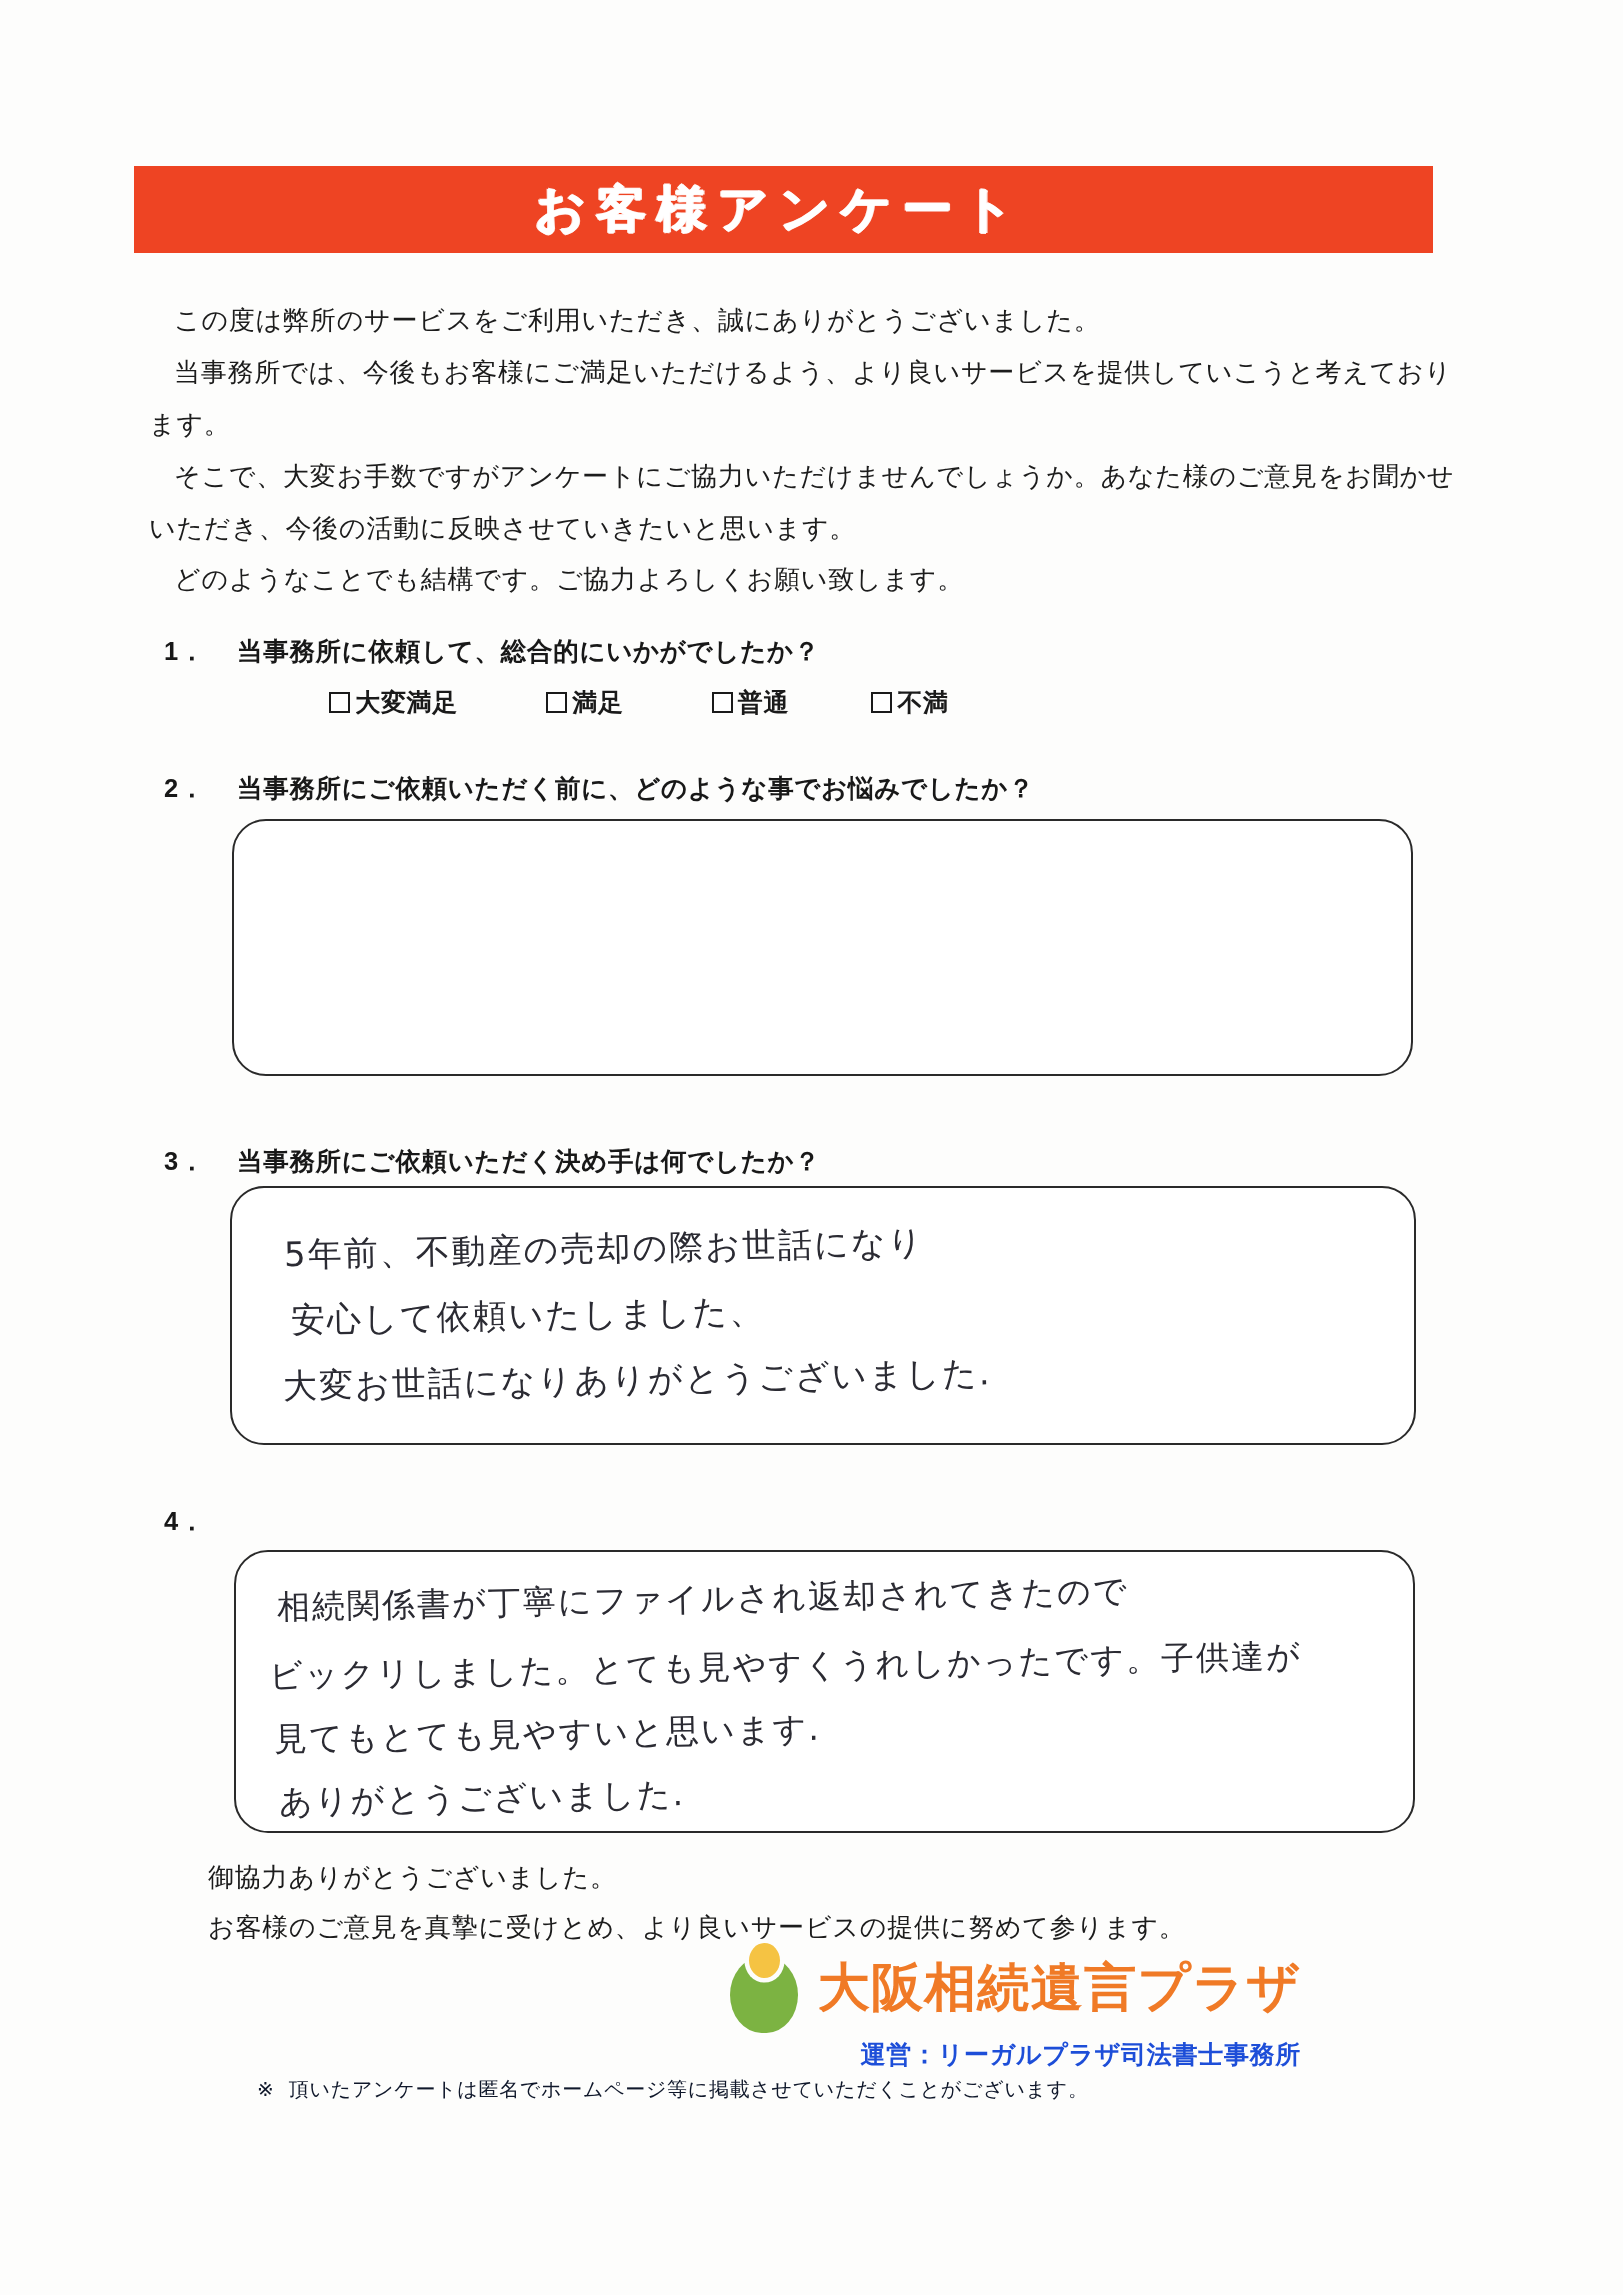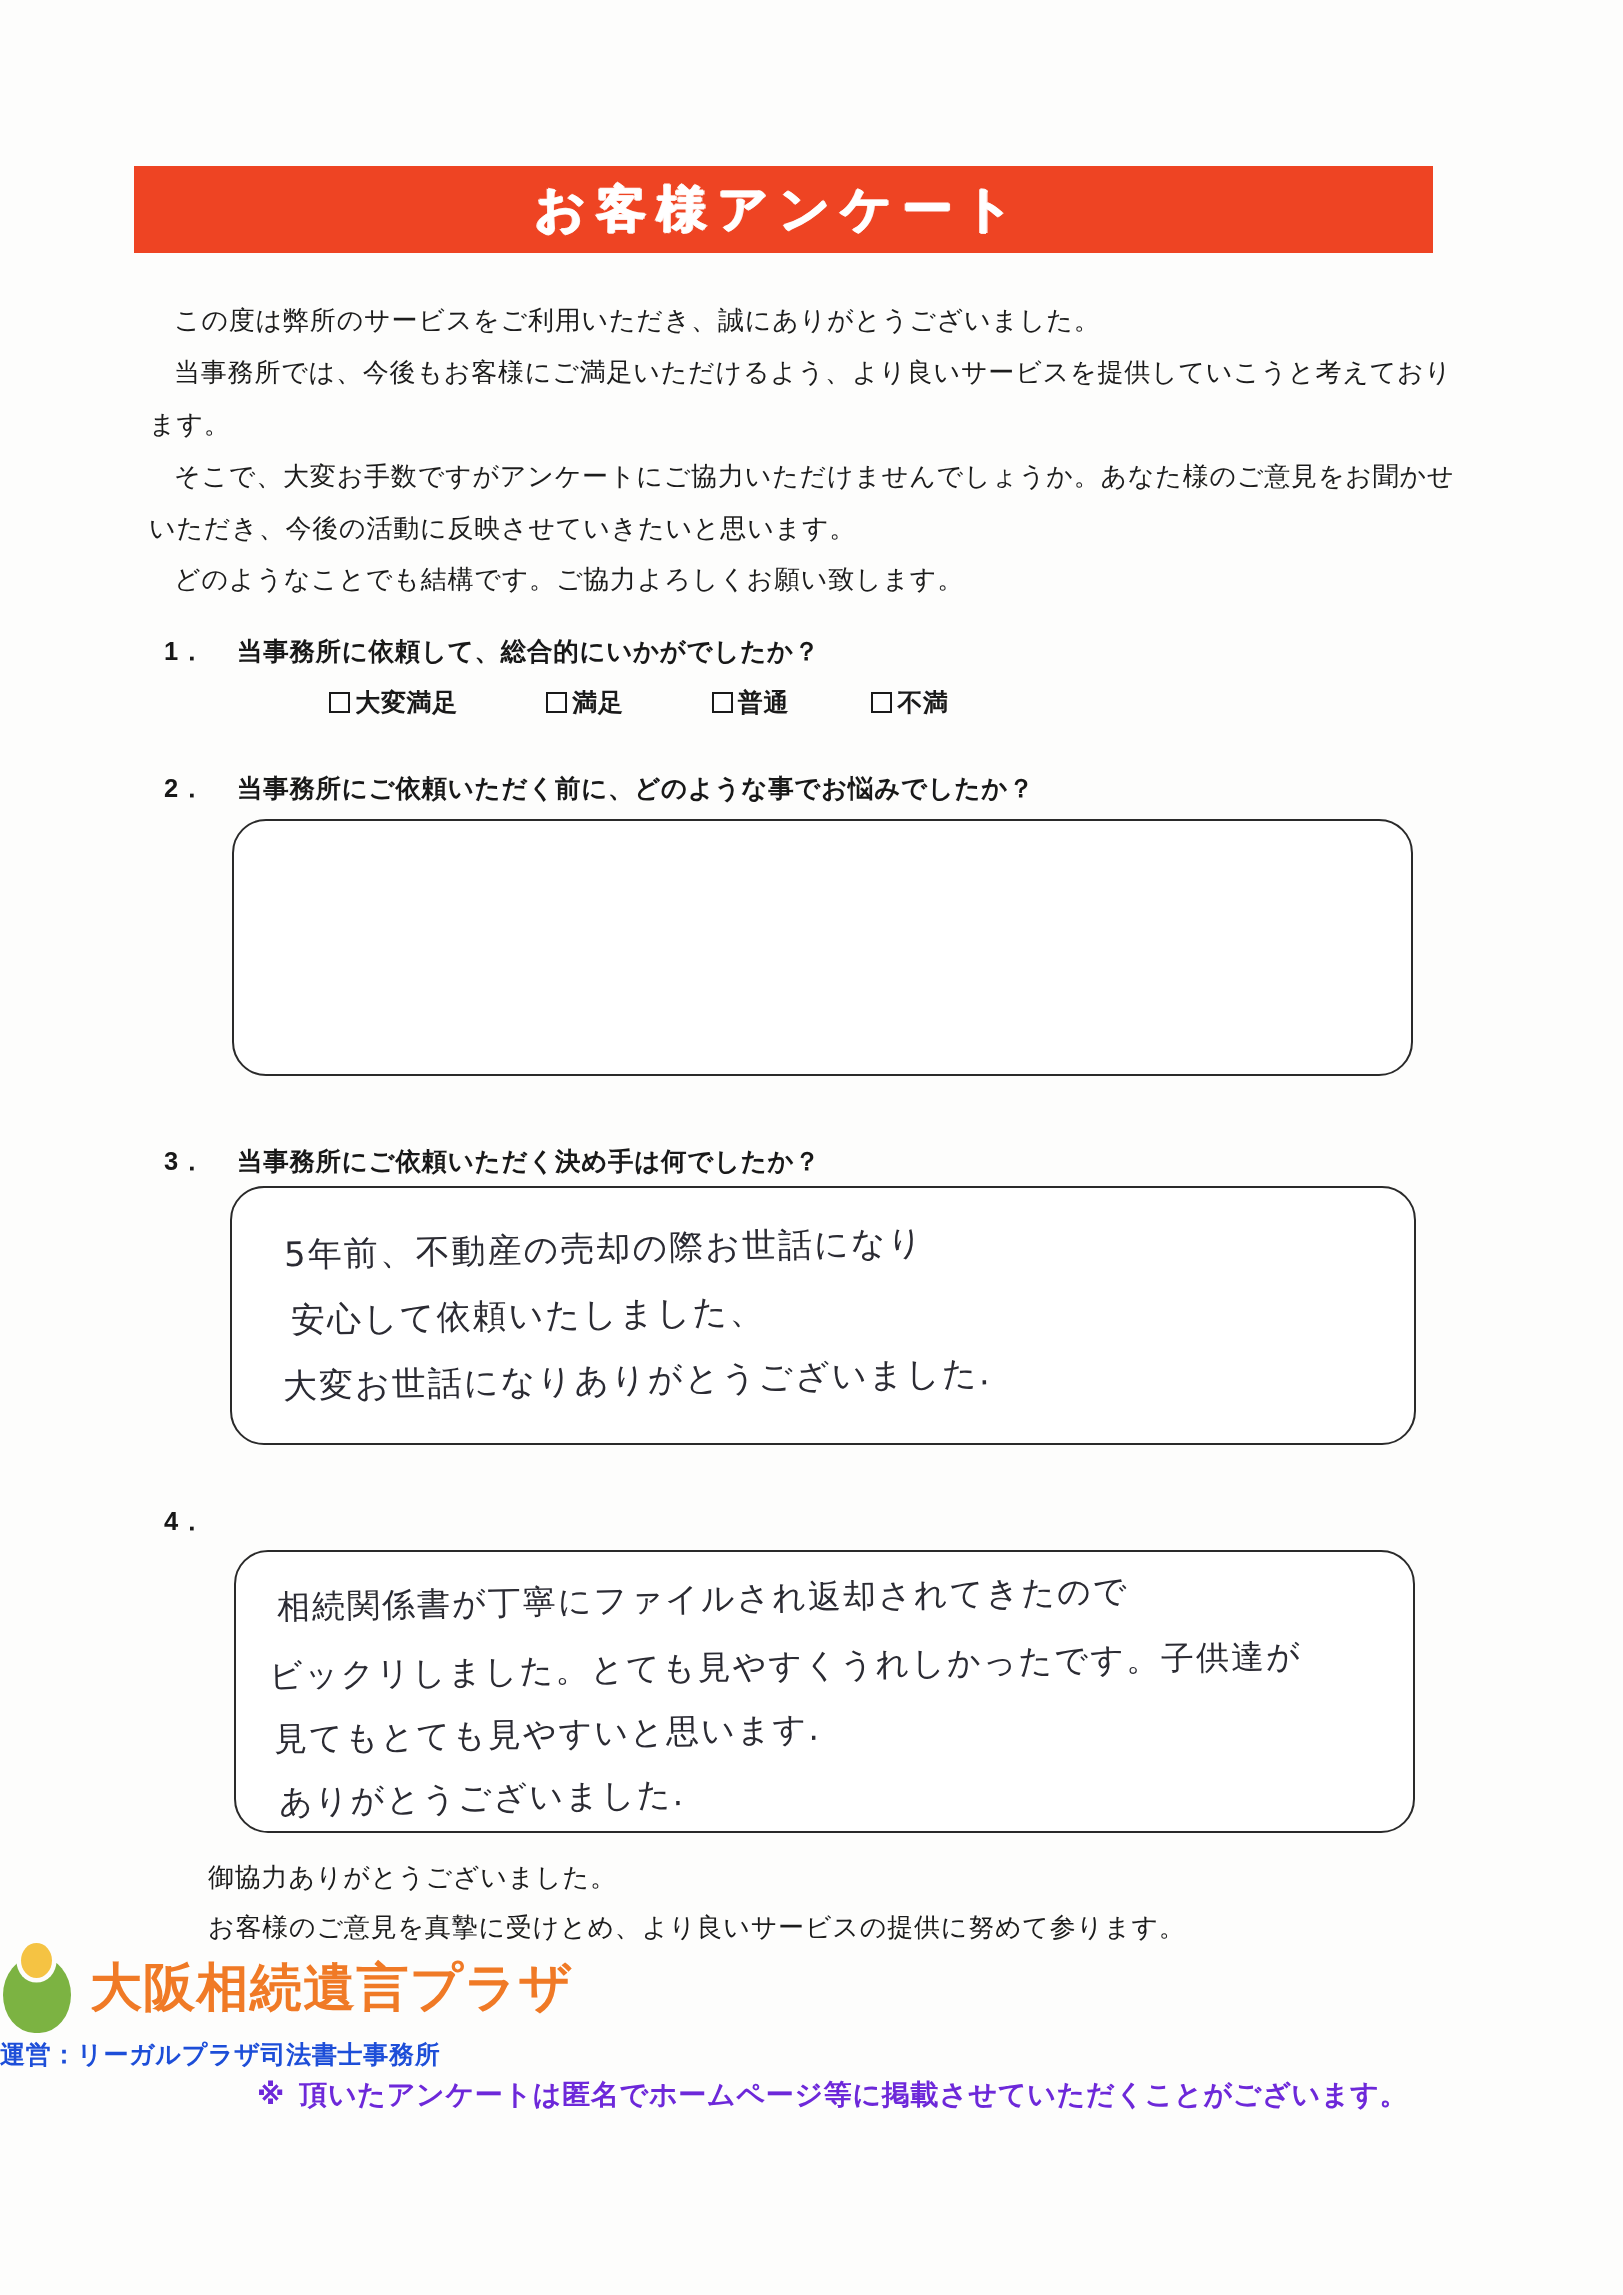--- a/index.html
+++ b/index.html
@@ -150,21 +150,21 @@
   }
 
   
   .logo {
     position: absolute;
     left: 0;
     top: 1943px;
     width: 1301px;
     display: flex;
     flex-direction: column;
-    align-items: flex-start;
+    align-items: flex-end;
   }
   .logo-row {
     display: flex;
     align-items: center;
     justify-content: center;
   }
   .logo-mark {
     position: relative;
     width: 73px;
     height: 90px;
@@ -204,25 +204,24 @@
     letter-spacing: 0.7px;
     color: #1d4ed8;
     white-space: nowrap;
   }
 
   
   .footnote {
     position: absolute;
     left: 257px;
     top: 2076px;
-    font-size: 28px;
+    font-size: 20px;
     letter-spacing: 0.7px;
-    color: #6d28d9;
-    white-space: nowrap;
-    font-weight: bold;
+    color: #0f172a;
+    white-space: nowrap;
   }
   .footnote .mark { margin-right: 14.4px; }
 </style>
 </head>
 <body>
 
 <div class="page">
 
   <div class="banner">
     <div class="banner-title">お客様アンケート</div>

